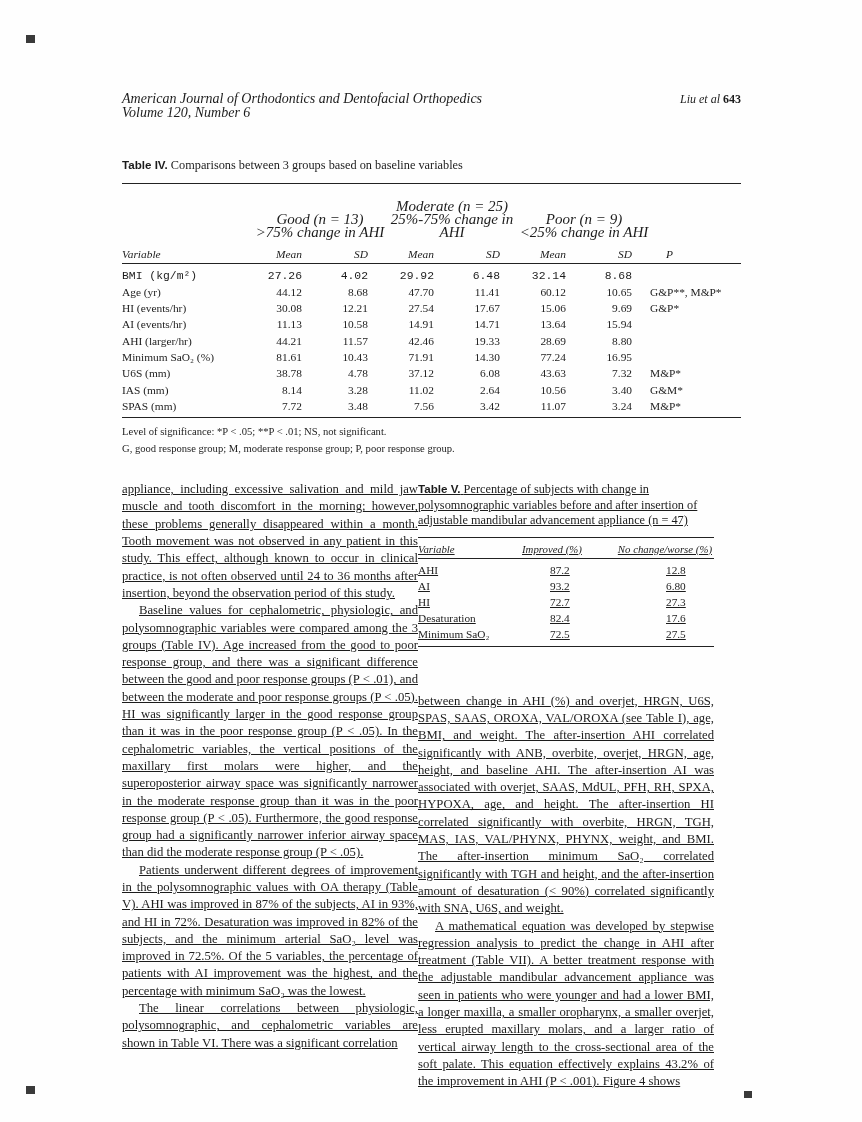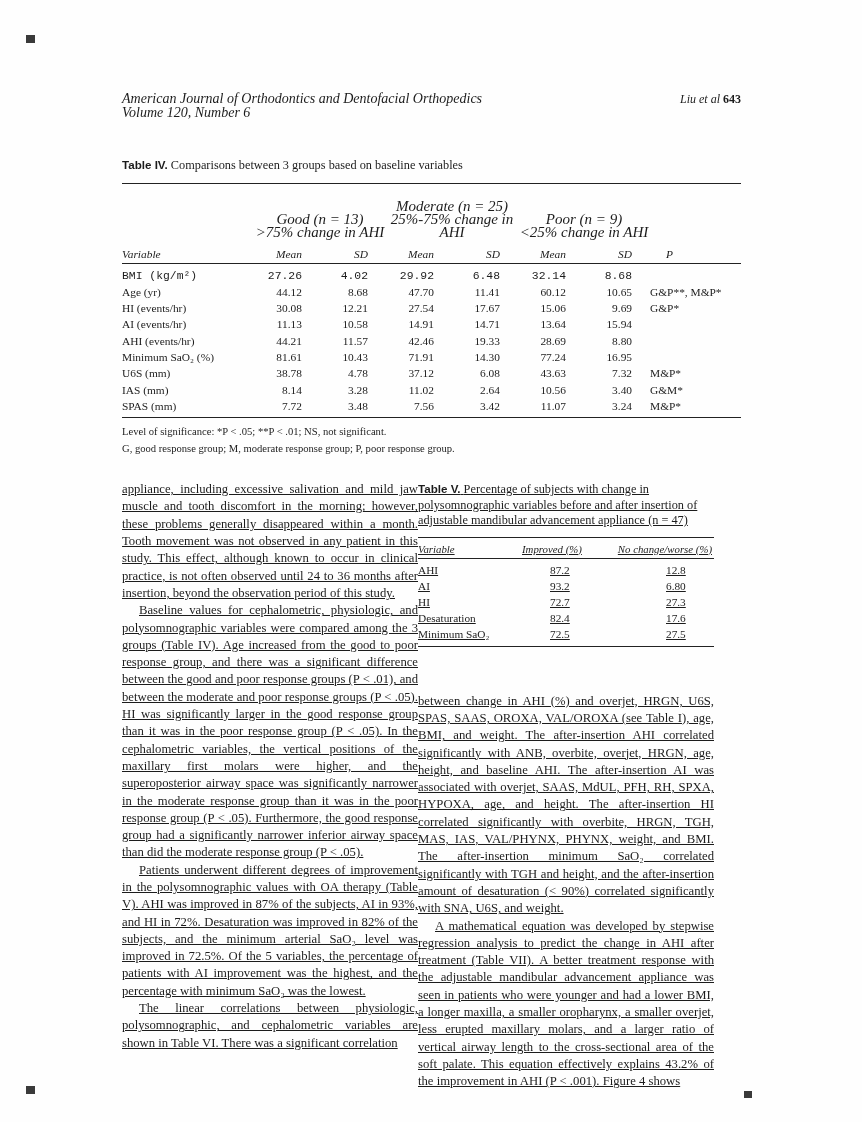--- a/index.html
+++ b/index.html
@@ -177,21 +177,21 @@
               <td>AI (events/hr)</td>
               <td>11.13</td>
               <td>10.58</td>
               <td>14.91</td>
               <td>14.71</td>
               <td>13.64</td>
               <td>15.94</td>
               <td></td>
             </tr>
             <tr>
-              <td>AHI (events/hr)</td>
+              <td>AHI (larger/hr)</td>
               <td>44.21</td>
               <td>11.57</td>
               <td>42.46</td>
               <td>19.33</td>
               <td>28.69</td>
               <td>8.80</td>
               <td></td>
             </tr>
             <tr>
               <td>Minimum SaO₂ (%)</td>

